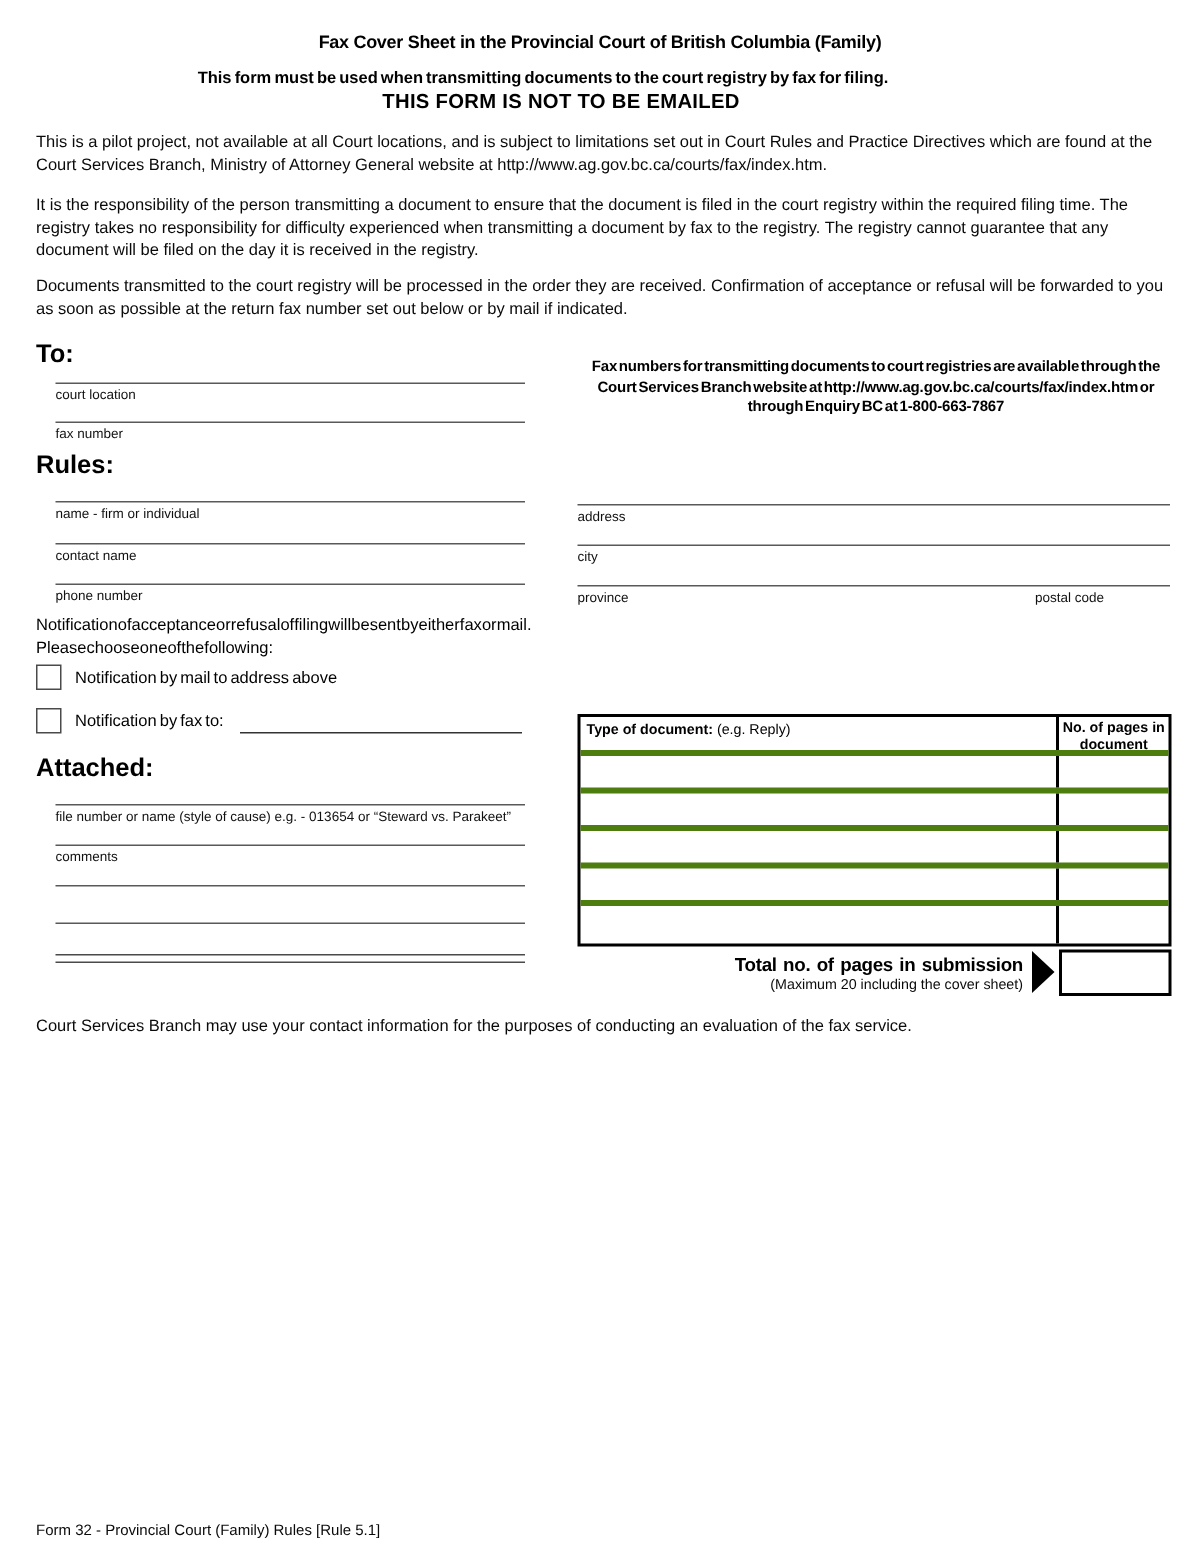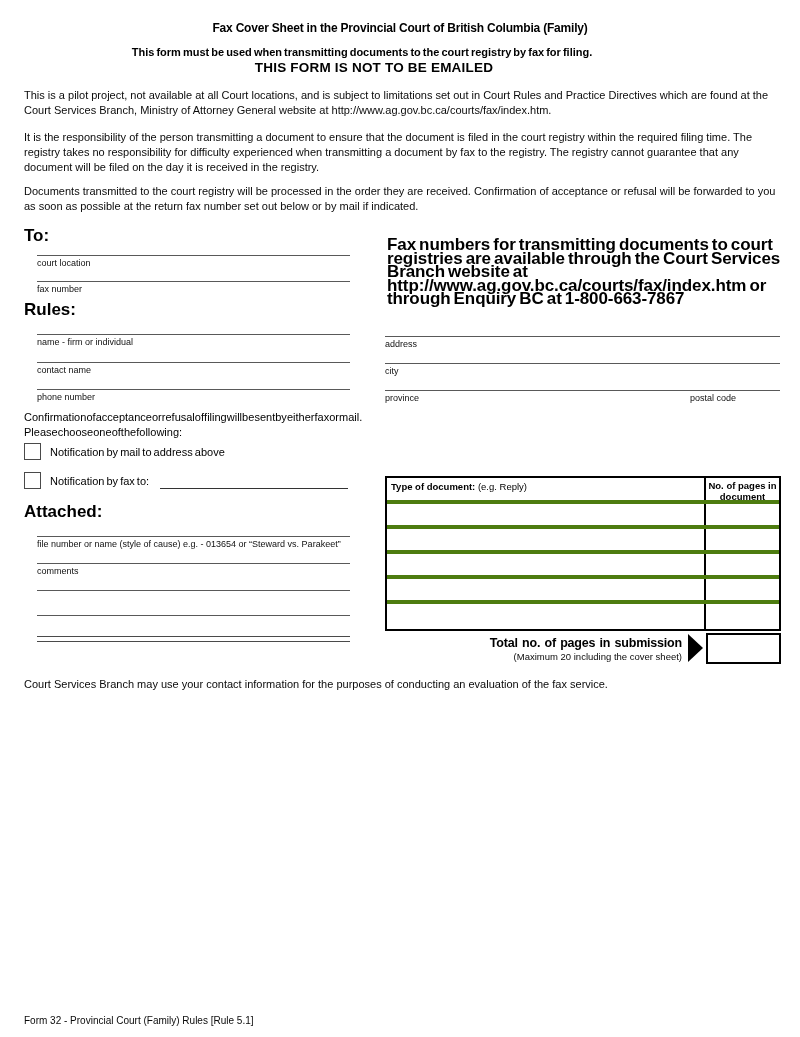--- a/index.html
+++ b/index.html
@@ -13,21 +13,21 @@
   .subtitle{top:46px;left:0;width:724px;text-align:center;font-size:11px;font-weight:bold;word-spacing:-1px;}
   .noemail{top:60px;left:0;width:748px;text-align:center;font-size:13.5px;font-weight:bold;letter-spacing:0.2px;}
   .para{left:24px;width:754px;font-size:11px;line-height:15.2px;color:#0a0a0a;}
   .p1{top:88px;}
   .p2{top:130px;}
   .p3{top:184px;}
   .h2{font-size:17px;font-weight:bold;left:24px;}
   .line{position:absolute;height:0;border-top:1.5px solid #595959;}
   .dline{position:absolute;height:4px;border-top:1.5px solid #4a4a4a;border-bottom:1.5px solid #4a4a4a;}
   .flabel{position:absolute;font-size:9px;color:#111;}
-  .faxnote{left:387px;top:238px;width:394px;font-size:17px;font-weight:bold;line-height:13.5px;word-spacing:-1.5px;letter-spacing:-0.1px;}
+  .faxnote{left:387px;top:238px;width:394px;text-align:center;font-size:10px;font-weight:bold;line-height:13.5px;word-spacing:-1.5px;letter-spacing:-0.1px;}
   .notifintro{left:24px;top:410px;width:345px;font-size:11px;line-height:14.6px;word-spacing:-3px;}
   .cbx{position:absolute;width:17px;height:17px;border:1.5px solid #4a4a4a;background:#fff;box-sizing:border-box;}
   .cbxlabel{position:absolute;font-size:11px;word-spacing:-1px;}
   .evalnote{left:24px;top:678px;font-size:11px;color:#0a0a0a;}
   .footer{left:24px;top:1015px;font-size:10px;color:#0a0a0a;}
   
   .doc-table{position:absolute;left:385px;top:476px;width:396px;border:2px solid #000;box-sizing:border-box;background:#fff;}
   .trow{display:flex;border-bottom:4px solid #4d7c0f;box-sizing:border-box;}
   .trow:last-child{border-bottom:none;}
   .th-type{width:319px;border-right:2px solid #000;box-sizing:border-box;padding:3px 4px 0;font-size:9.5px;}
@@ -73,21 +73,21 @@
   <div class="flabel" style="top:392px;left:37px;">phone number</div>
 
   <div class="line" style="top:336px;left:385px;width:395px;"></div>
   <div class="flabel" style="top:339px;left:385px;">address</div>
   <div class="line" style="top:363px;left:385px;width:395px;"></div>
   <div class="flabel" style="top:366px;left:385px;">city</div>
   <div class="line" style="top:390px;left:385px;width:395px;"></div>
   <div class="flabel" style="top:393px;left:385px;">province</div>
   <div class="flabel" style="top:393px;left:690px;">postal code</div>
 
-  <div class="abs notifintro">Confirmation of acceptance or refusal of filing will be sent by either fax or mail. Please choose one of the following:</div>
+  <div class="abs notifintro">Notification of acceptance or refusal of filing will be sent by either fax or mail. Please choose one of the following:</div>
   <div class="cbx" style="left:24px;top:443px;"></div>
   <div class="cbxlabel" style="left:50px;top:446px;">Notification by mail to address above</div>
   <div class="cbx" style="left:24px;top:472px;"></div>
   <div class="cbxlabel" style="left:50px;top:475px;">Notification by fax to:</div>
   <div class="line" style="top:488px;left:160px;width:188px;border-top-color:#333;"></div>
 
   <div class="abs h2" style="top:502px;">Attached:</div>
   <div class="line" style="top:536px;left:37px;width:313px;"></div>
   <div class="flabel" style="top:539px;left:37px;">file number or name (style of cause) e.g. - 013654 or “Steward vs. Parakeet”</div>
   <div class="line" style="top:563px;left:37px;width:313px;"></div>

